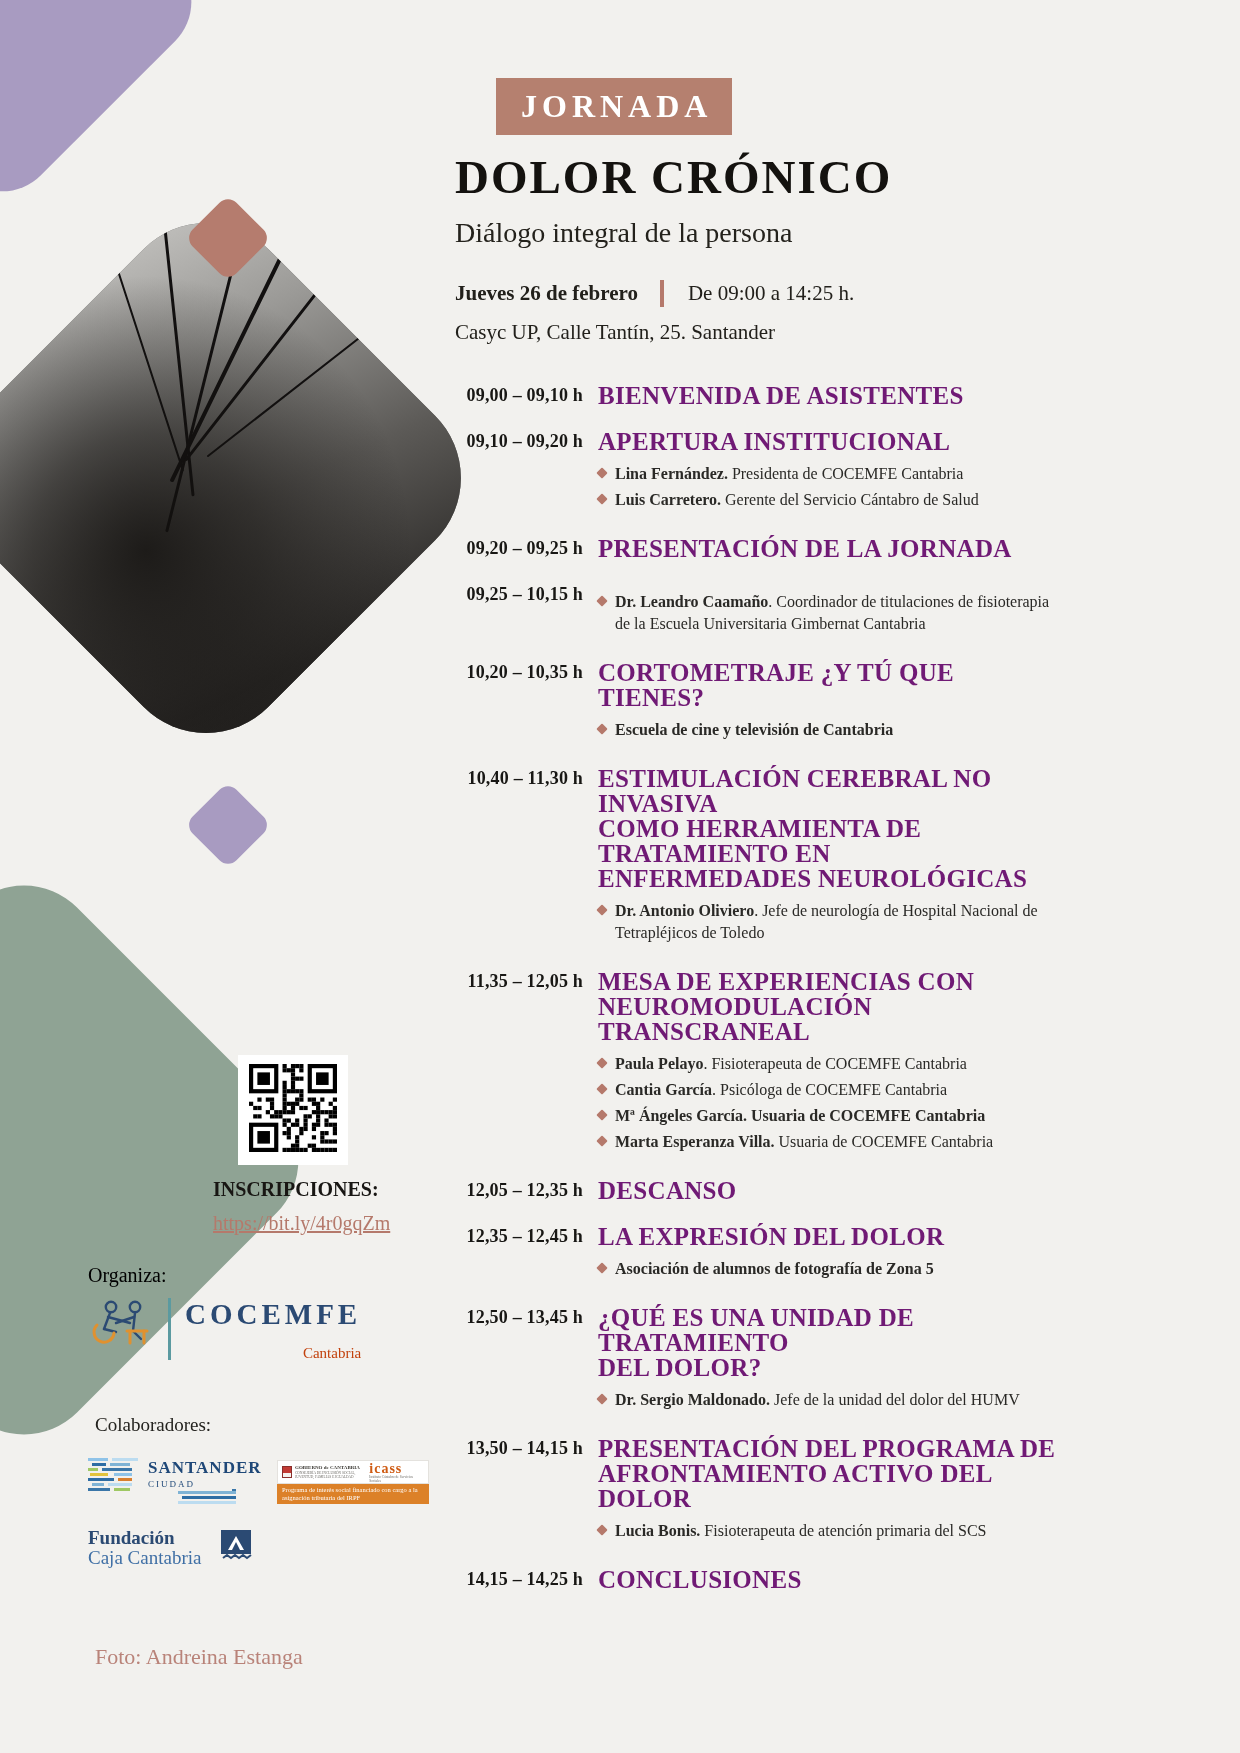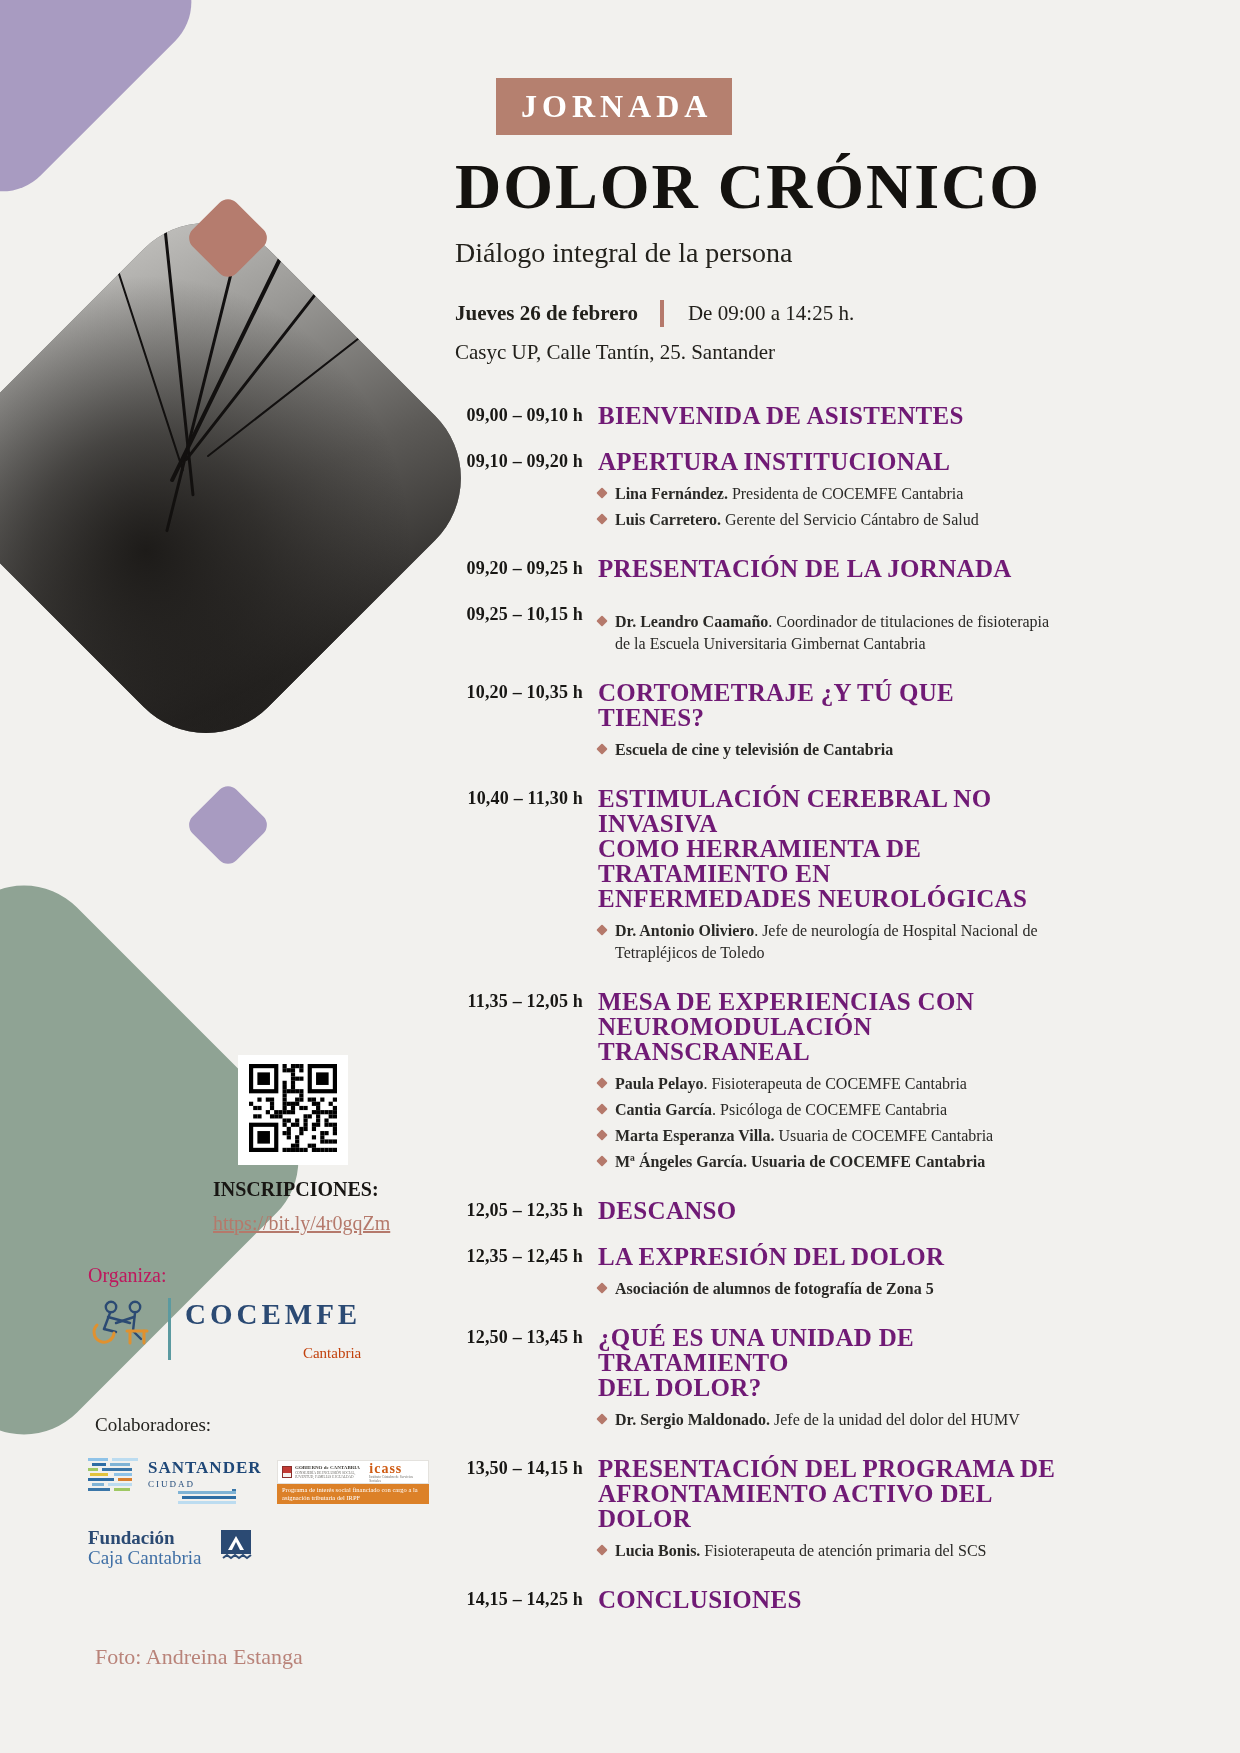--- a/index.html
+++ b/index.html
@@ -24,21 +24,21 @@
   .s5 { left:240px; top:60px; width:2px; height:240px; transform:rotate(-18deg); }
   .s6 { left:384px; top:110px; width:2px; height:210px; transform:rotate(52deg); }
   .rose-diamond { left:197px; top:207px; width:62px; height:62px; background:#b57c6e; border-radius:12px; transform:rotate(45deg); }
   .lavender-diamond { left:197px; top:794px; width:62px; height:62px; background:#a89bc1; border-radius:12px; transform:rotate(45deg); }
   .sage-diamond { left:-192px; top:944px; width:432px; height:432px; background:#8fa394; border-radius:75px; transform:rotate(45deg); }
 
   
   .content { position:absolute; left:455px; top:78px; width:615px; }
   .badge { display:inline-block; margin-left:41px; background:#b5806f; color:#ffffff;
     font-size:32px; font-weight:bold; letter-spacing:5px; padding:10px 20px 10px 25px; }
-  .main-title { margin-top:15px; font-size:64px; font-weight:bold; letter-spacing:2px; color:#14120f; white-space:nowrap; }
+  .main-title { margin-top:15px; font-size:47px; font-weight:bold; letter-spacing:2px; color:#14120f; white-space:nowrap; }
   .subtitle { margin-top:13px; font-size:28px; color:#24221c; }
   .meta { margin-top:31px; font-size:21px; color:#22201b; }
   .meta-row { display:flex; align-items:center; }
   .meta-date { font-weight:bold; font-weight:600; }
   .meta-bar { width:4px; height:27px; background:#b5796b; margin:0 24px 0 22px; }
   .venue { margin-top:13px; font-size:21px; }
   .schedule { margin-top:38px; }
   .srow { display:flex; margin-bottom:21px; }
   .stime { width:128px; flex:none; text-align:right; font-weight:bold; font-size:18px; letter-spacing:.2px; padding-top:2px; color:#181714; }
   .sbody { margin-left:15px; width:460px; }
@@ -46,21 +46,21 @@
   .speakers { margin-top:9px; }
   .speaker { position:relative; padding-left:17px; font-size:16px; line-height:22px; margin-bottom:4px; color:#2a2926; }
   .speaker .bullet { position:absolute; left:0; top:6px; width:8px; height:8px; background:#b5796b; border-radius:1px; transform:rotate(45deg); }
   .speaker .b { font-weight:bold; }
 
   
   .qr-card { position:absolute; left:238px; top:1055px; width:110px; height:110px; background:#ffffff;
     display:flex; align-items:center; justify-content:center; }
   .inscripciones { position:absolute; left:213px; top:1178px; font-size:20px; font-weight:bold; color:#181613; }
   .reg-link { position:absolute; left:213px; top:1212px; font-size:20px; color:#b5796b; text-decoration:underline; }
-  .organiza-label { position:absolute; left:88px; top:1264px; font-size:20px; color:#be185d; }
+  .organiza-label { position:absolute; left:88px; top:1264px; font-size:20px; color:#000000; }
   .cocemfe { position:absolute; left:86px; top:1298px; display:flex; align-items:flex-start; }
   .cocemfe .divider { width:3px; height:62px; background:#5b9aa0; margin:0 14px 0 10px; }
   .cocemfe-name { font-size:29px; font-weight:bold; letter-spacing:4px; color:#2b4a73; }
   .cocemfe-region { font-size:15px; color:#c2410c; text-align:right; margin-top:14px; }
   .colab-label { position:absolute; left:95px; top:1414px; font-size:19px; color:#24231f; }
   .santander { position:absolute; left:88px; top:1458px; display:flex; align-items:flex-start; }
   .santander-text { margin-left:8px; }
   .santander-name { font-size:17px; font-weight:bold; color:#1f4878; letter-spacing:1px; }
   .santander-sub { font-size:9px; color:#1f4878; letter-spacing:2px; margin-top:1px; }
   .gob-wrap { position:absolute; left:277px; top:1460px; width:152px; }
@@ -165,22 +165,22 @@
           </div>
         </div>
         <div class="srow">
           <div class="stime">11,35 – 12,05 h</div>
           <div class="sbody">
             <div class="stitle">MESA DE EXPERIENCIAS CON
 NEUROMODULACIÓN TRANSCRANEAL</div>
             <div class="speakers">
               <div class="speaker"><span class="bullet"></span><span class="b">Paula Pelayo</span><span>. Fisioterapeuta de COCEMFE Cantabria</span></div>
               <div class="speaker"><span class="bullet"></span><span class="b">Cantia García</span><span>. Psicóloga de COCEMFE Cantabria</span></div>
+              <div class="speaker"><span class="bullet"></span><span class="b">Mª Ángeles García. Usuaria de COCEMFE Cantabria</span><span></span></div>
               <div class="speaker"><span class="bullet"></span><span class="b">Marta Esperanza Villa.</span><span> Usuaria de COCEMFE Cantabria</span></div>
-              <div class="speaker"><span class="bullet"></span><span class="b">Mª Ángeles García. Usuaria de COCEMFE Cantabria</span><span></span></div>
             </div>
           </div>
         </div>
         <div class="srow">
           <div class="stime">12,05 – 12,35 h</div>
           <div class="sbody">
             <div class="stitle">DESCANSO</div>
           </div>
         </div>
         <div class="srow">

